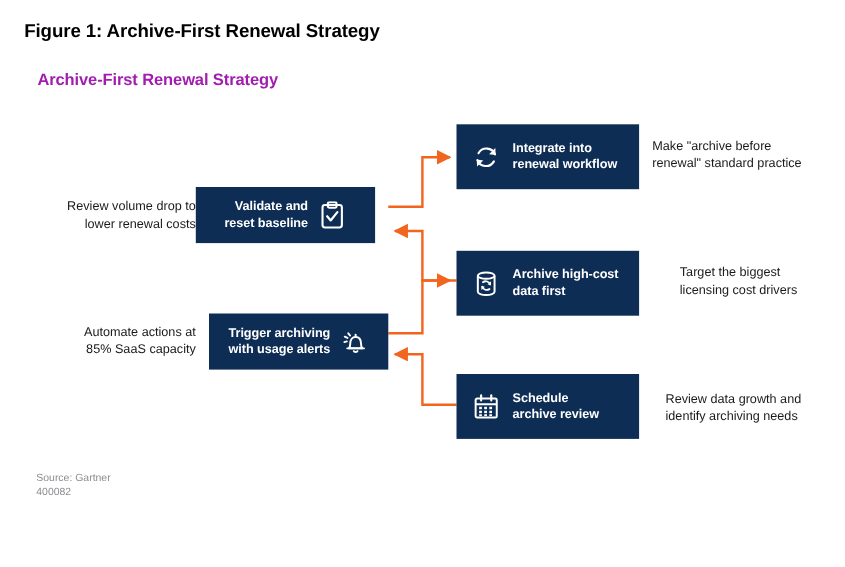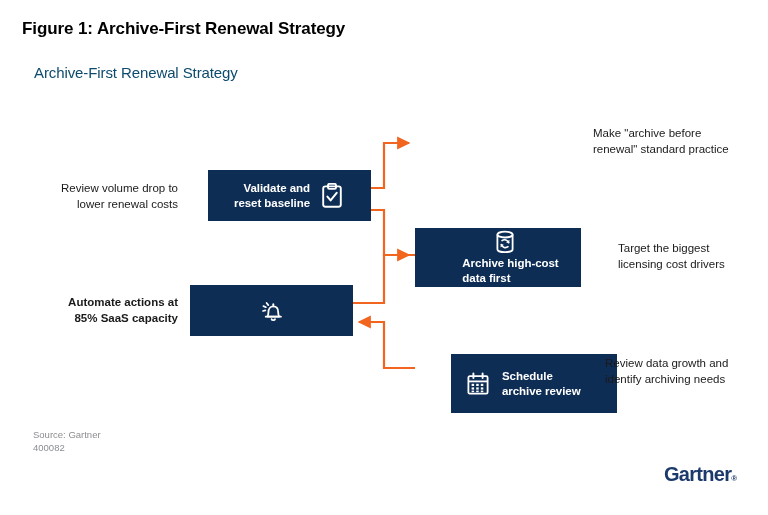--- a/index.html
+++ b/index.html
@@ -30,23 +30,23 @@
     font-weight: bold;
     letter-spacing: -0.1px;
     color: #000;
     white-space: nowrap;
   }
   .chart-title {
     position: absolute;
     left: 34px;
     top: 64px;
     font-size: 15px;
-    font-weight: normal;
+    font-weight: bold;
     letter-spacing: -0.1px;
-    color: #0c4a6e;
+    color: #a21caf;
     white-space: nowrap;
   }
 
   
   .node {
     position: absolute;
     background: #0e2d55;
     display: flex;
     align-items: center;
     box-sizing: border-box;
@@ -163,70 +163,84 @@
 
       <path d="M 353 303 L 384 303 L 384 255 L 409 255" marker-end="url(#arrR)"></path>
 
       <path d="M 415 368 L 384 368 L 384 322 L 359 322" marker-end="url(#arrL)"></path>
     </g>
   </svg>
 
   <div class="caption caption-left" style="left:40px; top:180px; width:138px;">Review volume drop to
 lower renewal costs</div>
 
-  <div class="caption caption-left" style="left:40px; top:294px; width:138px;font-weight:bold;">Automate actions at
+  <div class="caption caption-left" style="left:40px; top:294px; width:138px;">Automate actions at
 85% SaaS capacity</div>
 
-  <div class="node node-left" style="left:208px; top:170px;">
+  <div class="node node-left" style="left:178px; top:170px;">
     <span class="node-label">Validate and
 reset baseline</span>
     <span class="node-icon">
       <svg width="22" height="26" viewBox="0 0 22 26">
         <rect x="2.2" y="3.4" width="17.6" height="20.4" rx="2.2" fill="none" stroke="#ffffff" stroke-width="1.9"></rect>
         <rect x="7" y="0.9" width="8" height="5" rx="1.3" fill="none" stroke="#ffffff" stroke-width="1.9"></rect>
         <path d="M 6.4 13.6 L 9.6 17.4 L 15.7 9.8" fill="none" stroke="#ffffff" stroke-width="2" stroke-linecap="round" stroke-linejoin="round"></path>
       </svg>
     </span>
   </div>
 
   <div class="node node-left" style="left:190px; top:285px;">
+    <span class="node-label">Trigger archiving
+with usage alerts</span>
     <span class="node-icon">
       <svg width="26" height="26" viewBox="0 0 26 26">
 
         <path d="M 8.2 18.6 C 8.2 18.6 9.4 17.4 9.4 14.4 C 9.4 10.6 11.4 8.4 14.3 8.4
                  C 17.2 8.4 19.2 10.6 19.2 14.4 C 19.2 17.4 20.4 18.6 20.4 18.6 Z" fill="none" stroke="#ffffff" stroke-width="1.8" stroke-linejoin="round"></path>
         <line x1="6.7" y1="18.7" x2="21.9" y2="18.7" stroke="#ffffff" stroke-width="1.8" stroke-linecap="round"></line>
         <path d="M 12.6 21.2 C 12.9 22.4 15.7 22.4 16.0 21.2" fill="none" stroke="#ffffff" stroke-width="1.8" stroke-linecap="round"></path>
         <line x1="14.3" y1="6.2" x2="14.3" y2="8.3" stroke="#ffffff" stroke-width="1.8" stroke-linecap="round"></line>
 
         <line x1="7.6" y1="5.0" x2="9.3" y2="7.1" stroke="#ffffff" stroke-width="1.7" stroke-linecap="round"></line>
         <line x1="4.4" y1="8.1" x2="6.9" y2="9.2" stroke="#ffffff" stroke-width="1.7" stroke-linecap="round"></line>
         <line x1="4.0" y1="13.0" x2="6.3" y2="12.4" stroke="#ffffff" stroke-width="1.7" stroke-linecap="round"></line>
       </svg>
     </span>
   </div>
 
-
-  <div class="node node-right" style="left:415px; top:228px;flex-direction:column;">
+  <div class="node node-right" style="left:415px; top:113px;">
+    <span class="node-icon">
+      <svg width="26" height="26" viewBox="0 0 26 26">
+        <path d="M 21.0 10.4 A 8.3 8.3 0 0 0 6.0 9.3" fill="none" stroke="#ffffff" stroke-width="1.9" stroke-linecap="round"></path>
+        <path d="M 5.0 15.6 A 8.3 8.3 0 0 0 20.0 16.7" fill="none" stroke="#ffffff" stroke-width="1.9" stroke-linecap="round"></path>
+        <path d="M 21.3 4.6 L 21.6 10.9 L 15.6 10.2 Z" fill="#ffffff"></path>
+        <path d="M 4.7 21.4 L 4.4 15.1 L 10.4 15.8 Z" fill="#ffffff"></path>
+      </svg>
+    </span>
+    <span class="node-label">Integrate into
+renewal workflow</span>
+  </div>
+
+  <div class="node node-right" style="left:415px; top:228px;">
     <span class="node-icon">
       <svg width="24" height="26" viewBox="0 0 24 26">
         <path d="M 4.4 5.6 L 4.4 20.2 C 4.4 21.9 7.8 23.2 12.0 23.2
                  C 16.2 23.2 19.6 21.9 19.6 20.2 L 19.6 5.6" fill="none" stroke="#ffffff" stroke-width="1.8" stroke-linejoin="round"></path>
         <ellipse cx="12" cy="5.6" rx="7.6" ry="2.9" fill="none" stroke="#ffffff" stroke-width="1.8"></ellipse>
         <path d="M 15.6 13.7 A 4.2 4.2 0 0 0 9.0 11.6" fill="none" stroke="#ffffff" stroke-width="1.6" stroke-linecap="round"></path>
         <path d="M 8.4 15.6 A 4.2 4.2 0 0 0 15.0 17.7" fill="none" stroke="#ffffff" stroke-width="1.6" stroke-linecap="round"></path>
         <path d="M 16.4 10.7 L 16.3 14.2 L 13.1 13.6 Z" fill="#ffffff"></path>
         <path d="M 7.6 18.6 L 7.7 15.1 L 10.9 15.7 Z" fill="#ffffff"></path>
       </svg>
     </span>
     <span class="node-label">Archive high-cost
 data first</span>
   </div>
 
-  <div class="node node-right" style="left:415px; top:354px;margin-left:36px;">
+  <div class="node node-right" style="left:415px; top:340px;">
     <span class="node-icon">
       <svg width="26" height="26" viewBox="0 0 26 26">
         <rect x="3.4" y="5.2" width="19.2" height="17.4" rx="1.4" fill="none" stroke="#ffffff" stroke-width="1.8"></rect>
         <line x1="3.4" y1="10.4" x2="22.6" y2="10.4" stroke="#ffffff" stroke-width="1.8"></line>
         <line x1="8.4" y1="2.4" x2="8.4" y2="7.0" stroke="#ffffff" stroke-width="1.9" stroke-linecap="round"></line>
         <line x1="17.6" y1="2.4" x2="17.6" y2="7.0" stroke="#ffffff" stroke-width="1.9" stroke-linecap="round"></line>
         <g fill="#ffffff">
           <rect x="6.6" y="12.8" width="2.5" height="2.2"></rect>
           <rect x="11.2" y="12.8" width="2.5" height="2.2"></rect>
           <rect x="15.8" y="12.8" width="2.5" height="2.2"></rect>
@@ -248,17 +262,14 @@
 
   <div class="caption caption-right" style="left:593px; top:240px; width:165px;margin-left:25px;">Target the biggest
 licensing cost drivers</div>
 
   <div class="caption caption-right" style="left:593px; top:355px; width:168px;margin-left:12px;">Review data growth and
 identify archiving needs</div>
 
   <div class="source">Source: Gartner
 400082</div>
 
-  <div class="logo">
-    <span>Gartner</span><span class="reg">®</span>
-  </div>
 
 </div>
 
 </body></html>

